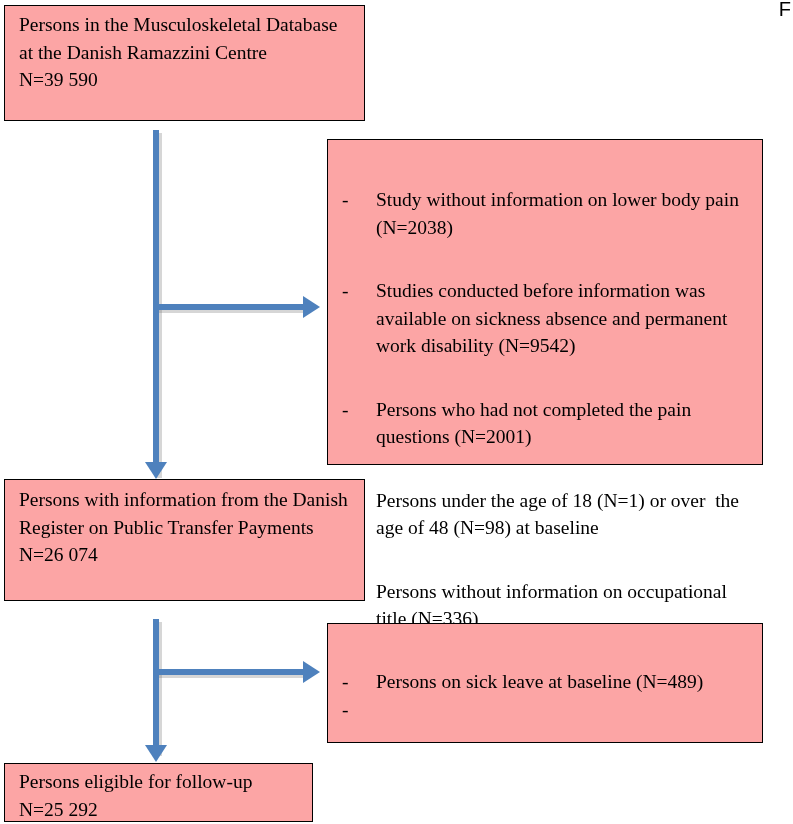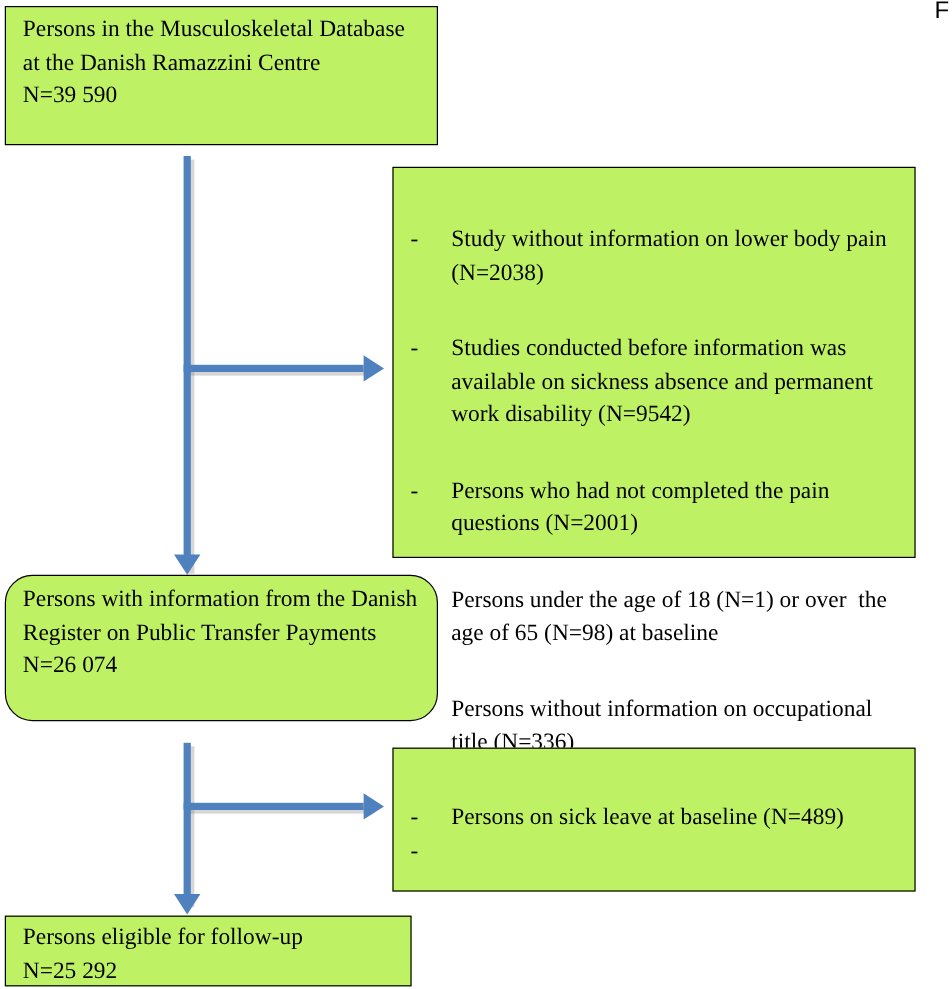--- a/index.html
+++ b/index.html
@@ -21,44 +21,43 @@
     left: 0; top: 0;
     width: 793px;
     height: 824px;
   }
 
   
   .box {
     position: absolute;
     box-sizing: border-box;
     border: 1.4px solid #000000;
-    background: #bef264;
+    background: #fca5a5;
     font-size: 19.5px;
     line-height: 27.5px;
   }
 
   .box-text {
     white-space: pre-wrap;
   }
 
   
   #box-source {
     left: 4px;  top: 5px;
     width: 361px; height: 116px;
     padding: 5px 8px 0 14px;
   }
   #box-register {
     left: 4px;  top: 479px;
     width: 361px; height: 122px;
     padding: 6px 8px 0 14px;
-    border-radius: 23px;
   }
   #box-eligible {
     left: 4px;  top: 763px;
-    width: 339px; height: 59px;
+    width: 309px; height: 59px;
     padding: 4px 8px 0 14px;
   }
 
   
   #box-excl-1 {
     left: 327px; top: 139px;
     width: 436px; height: 326px;
     padding: 10px 6px 0 0;
   }
   #box-excl-2 {
@@ -178,21 +177,21 @@
       <li class="excl-item">
         <span class="excl-dash">-</span>
         <span class="excl-text">Studies conducted before information was available on sickness absence and permanent work disability (N=9542)</span>
       </li>
       <li class="excl-item">
         <span class="excl-dash">-</span>
         <span class="excl-text">Persons who had not completed the pain questions (N=2001)</span>
       </li>
       <li class="excl-item">
         <span class="excl-dash">-</span>
-        <span class="excl-text">Persons under the age of 18 (N=1) or over  the age of 65 (N=98) at baseline</span>
+        <span class="excl-text">Persons under the age of 18 (N=1) or over  the age of 48 (N=98) at baseline</span>
       </li>
       <li class="excl-item">
         <span class="excl-dash">-</span>
         <span class="excl-text">Persons without information on occupational title (N=336)</span>
       </li>
     </ul>
   </div>
 
   <div class="box" id="box-register">
     <div class="box-text">Persons with information from the Danish Register on Public Transfer Payments

